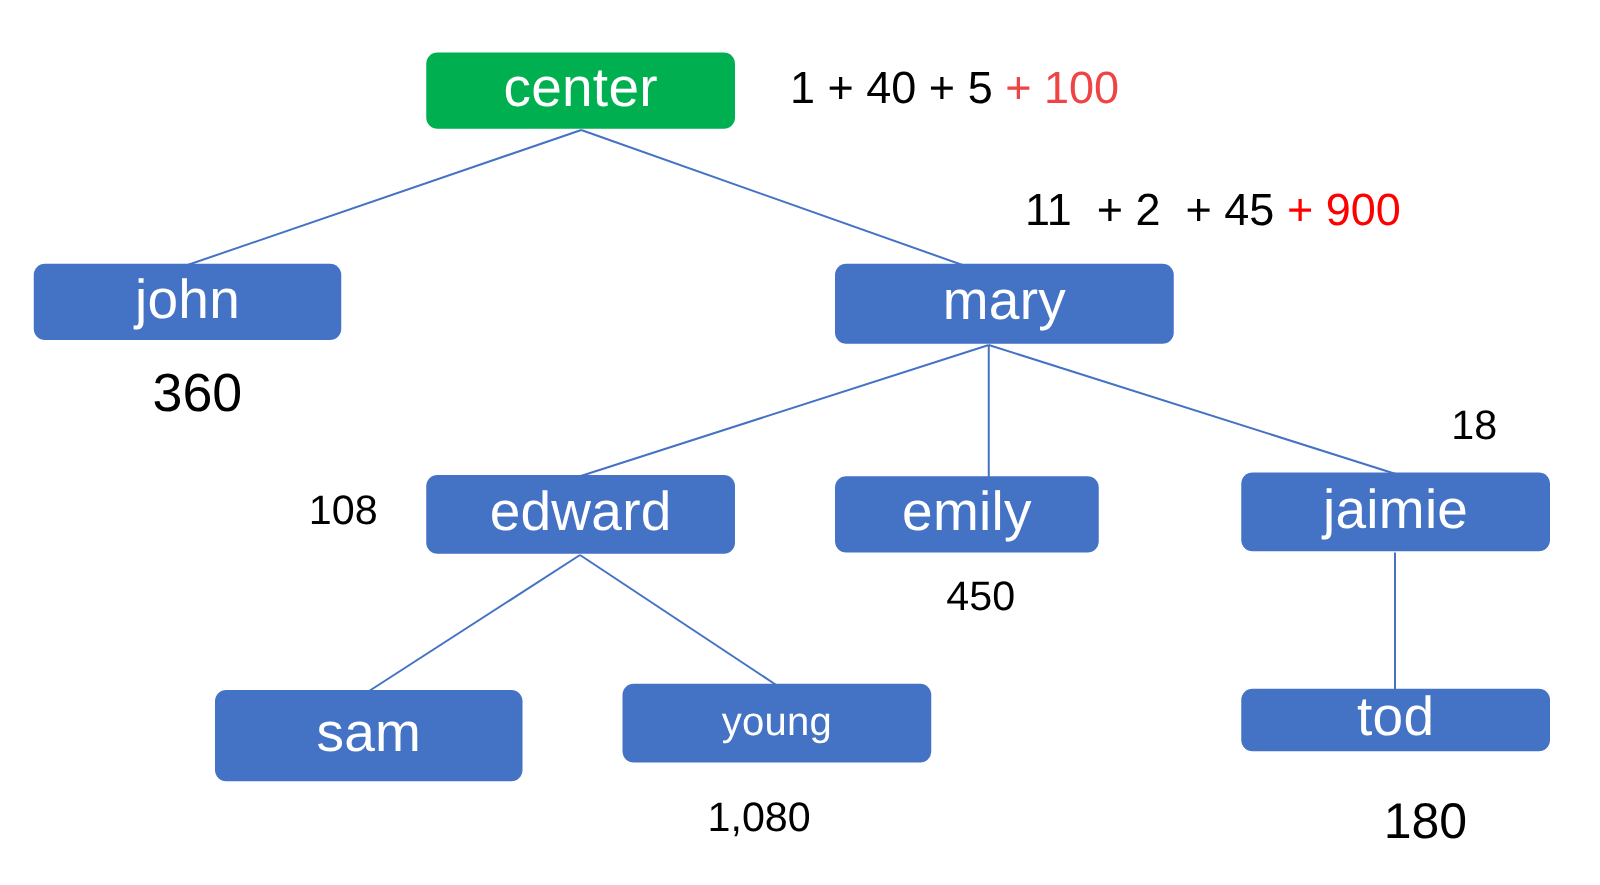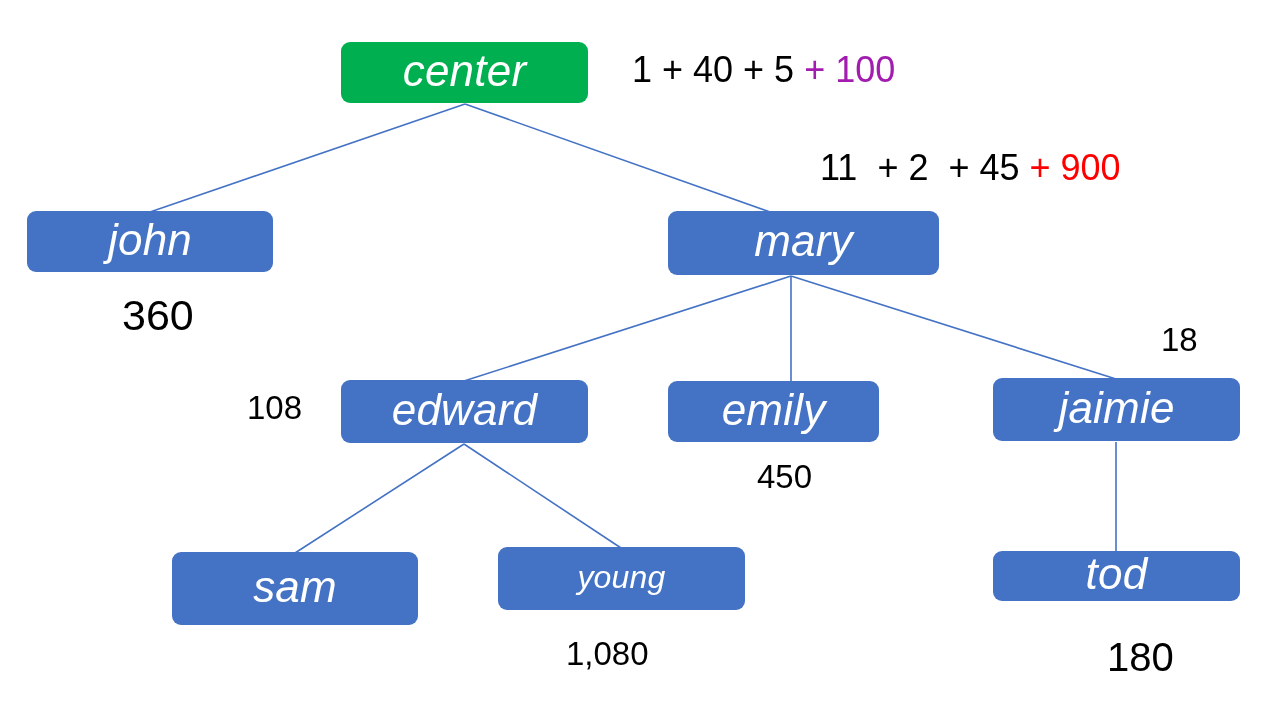--- a/index.html
+++ b/index.html
@@ -35,21 +35,20 @@
     color: #ffffff;
     font-weight: 400;
     letter-spacing: 0.2px;
     box-sizing: border-box;
     line-height: 1;
     white-space: nowrap;
   }
   .node-label {
     display: block;
     transform: translateY(-2px);
-    font-style: italic;
   }
   .value-label {
     position: absolute;
     color: #000000;
     font-weight: 400;
     white-space: nowrap;
     line-height: 1;
   }
   .annotation {
     position: absolute;
@@ -111,17 +110,17 @@
     </div>
   <div id="label-layer">
       <div class="value-label" style="left: 122px; top: 294px; font-size: 43px;">360</div>
       <div class="value-label" style="left: 247px; top: 391px; font-size: 33px;">108</div>
       <div class="value-label" style="left: 1161px; top: 323px; font-size: 33px;">18</div>
       <div class="value-label" style="left: 757px; top: 460px; font-size: 33px;">450</div>
       <div class="value-label" style="left: 566px; top: 637px; font-size: 33px;">1,080</div>
       <div class="value-label" style="left: 1083px; top: 637px; font-size: 40px; margin-left: 24px;">180</div>
     </div>
   <div id="annotation-layer">
-      <div class="annotation" style="left: 632px; top: 52px; font-size: 36px;"><span class="seg" style="color: rgb(0, 0, 0); white-space: pre;">1 + 40</span><span class="seg" style="color: rgb(0, 0, 0); white-space: pre;"> + 5 </span><span class="seg seg-red" style="color: #a21caf; white-space: pre;">+ 100</span></div>
+      <div class="annotation" style="left: 632px; top: 52px; font-size: 36px;"><span class="seg" style="color: rgb(0, 0, 0); white-space: pre;">1 + 40</span><span class="seg" style="color: rgb(0, 0, 0); white-space: pre;"> + 5 </span><span class="seg seg-red" style="color: #ef4444; white-space: pre;">+ 100</span></div>
       <div class="annotation" style="left: 820px; top: 150px; font-size: 36px;"><span class="seg" style="color: rgb(0, 0, 0); white-space: pre;">11  </span><span class="seg" style="color: rgb(0, 0, 0); white-space: pre;">+ 2  </span><span class="seg" style="color: rgb(0, 0, 0); white-space: pre;">+ 45 </span><span class="seg seg-red" style="color: rgb(255, 0, 0); white-space: pre;">+ 900</span></div>
     </div>
 
 </div>
 
 </body></html>

